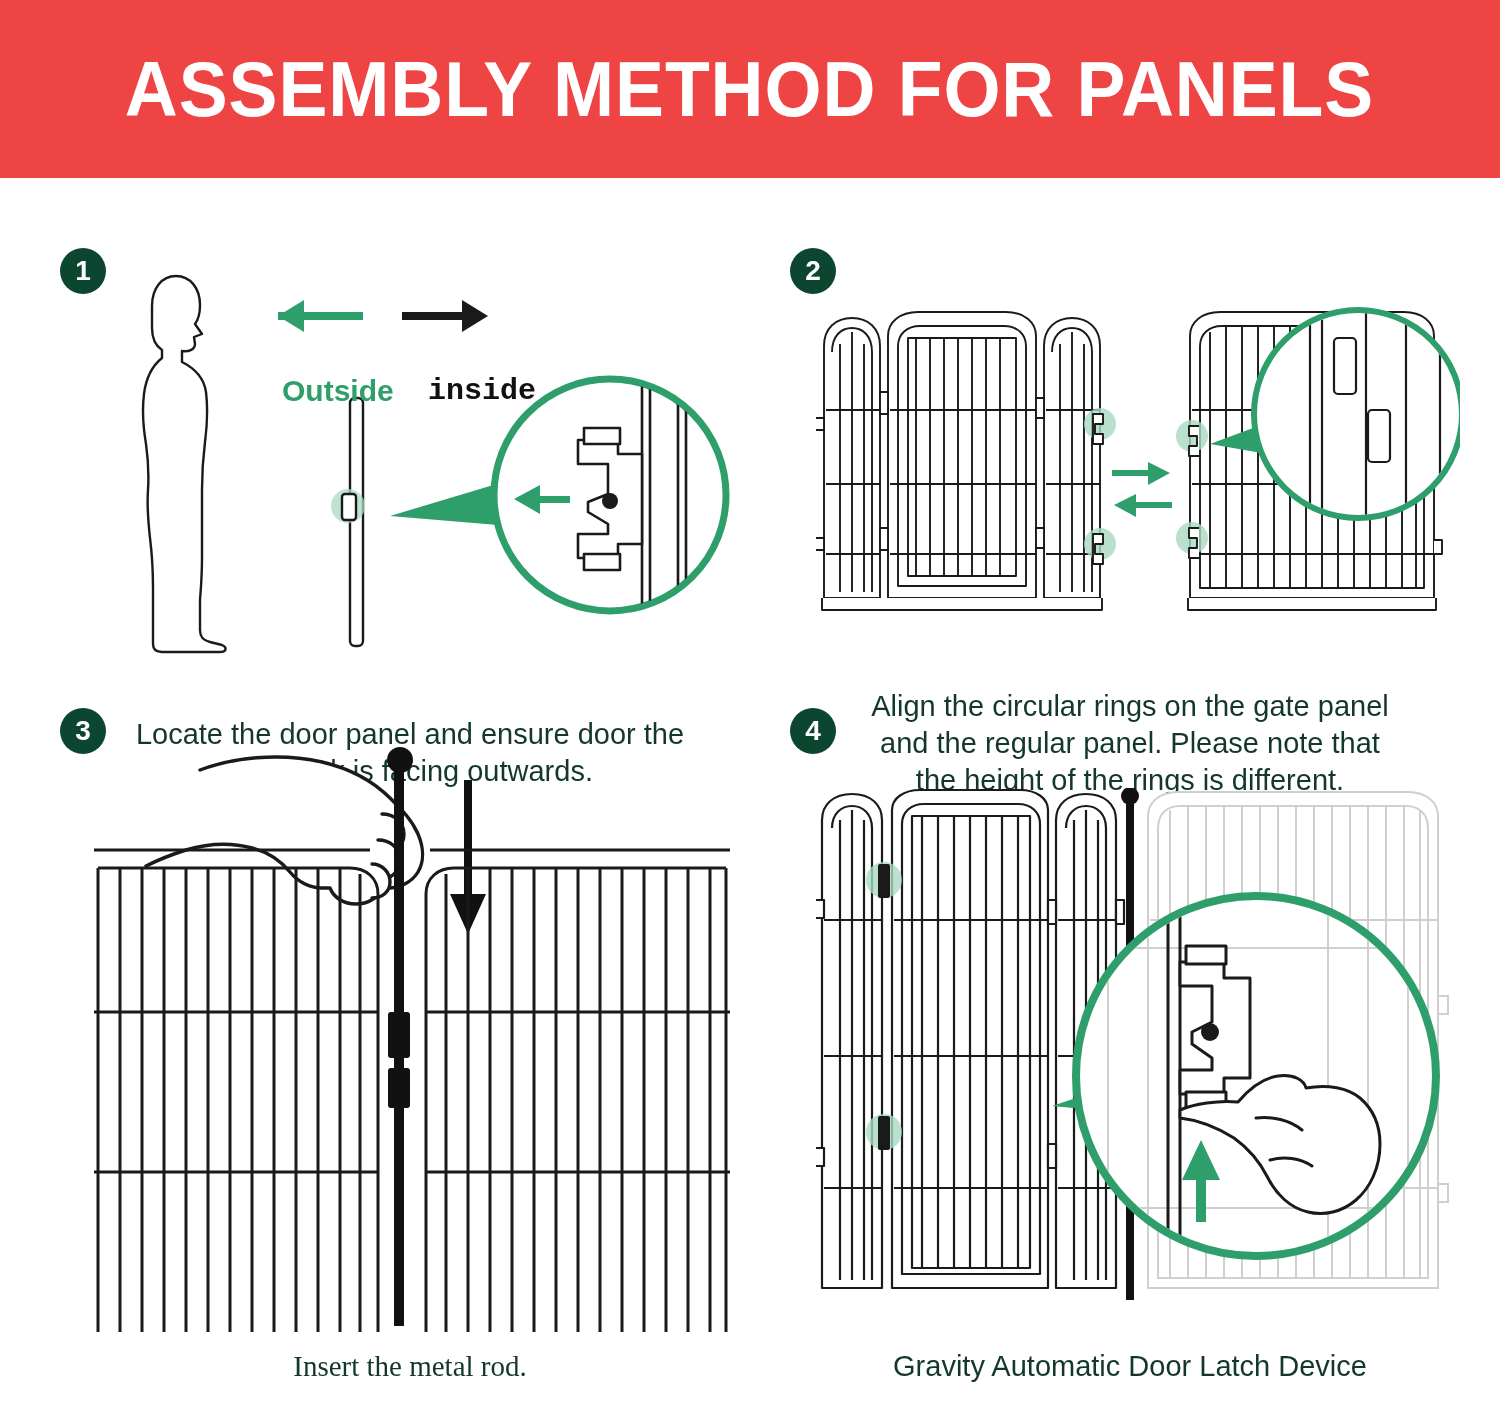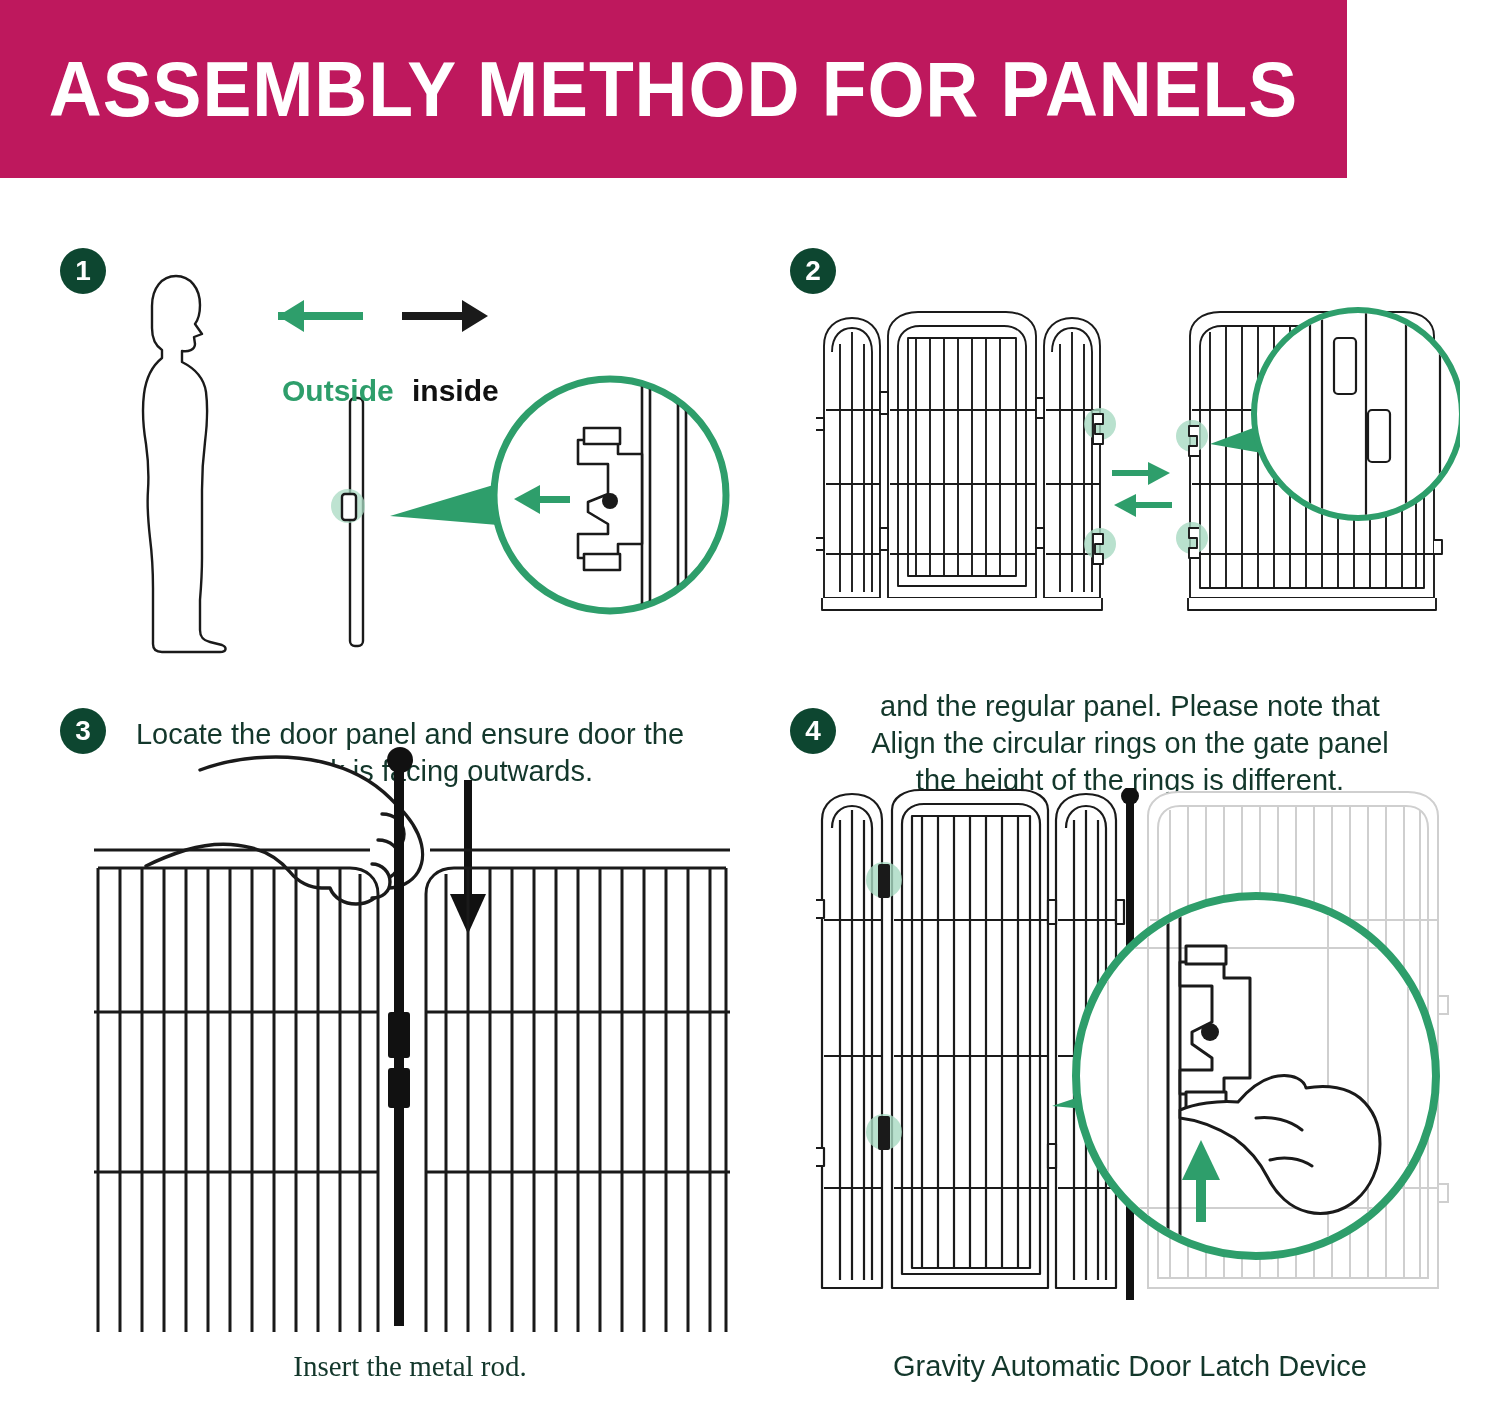--- a/index.html
+++ b/index.html
@@ -12,23 +12,23 @@
     height: 1418px;
     font-family: "Liberation Sans", sans-serif;
     position: relative;
     overflow: hidden;
   }
 
   
   .header {
     position: absolute;
     left: 0; top: 0;
-    width: 1347px;
+    width: 1500px;
     height: 178px;
-    background: #be185d;
+    background: #ef4444;
     display: flex;
     align-items: center;
     justify-content: center;
   }
   .header-title {
     color: #ffffff;
     font-family: "Liberation Sans", sans-serif;
     font-weight: bold;
     font-size: 78px;
     letter-spacing: 1px;
@@ -175,21 +175,21 @@
         <circle cx="520" cy="243" r="8" fill="#1a1a1a"></circle>
 
         <g>
           <rect x="432" y="238" width="48" height="7" fill="#2e9e6b"></rect>
           <polygon points="424,241 450,227 450,256" fill="#2e9e6b"></polygon>
         </g>
       </g>
     </svg>
 
     <div class="label label-outside" style="left:222px; top:128px;">Outside</div>
-    <div class="label label-inside" style="left:352px; top:128px;">inside</div>
+    <div class="label label-inside" style="left:368px; top:128px;font-family:Liberation Mono, monospace;">inside</div>
 
     <div class="caption caption-1">
       <div>Locate the door panel and ensure door the</div>
       <div>door lock is facing outwards.</div>
     </div>
   </div>
 
   <div class="step step-2">
     <div class="badge" style="left:0px; top:0px;">2</div>
 
@@ -308,22 +308,22 @@
           <line x1="556" y1="0" x2="556" y2="220"></line>
           <line x1="596" y1="0" x2="596" y2="220"></line>
           <line x1="630" y1="0" x2="630" y2="220"></line>
           <rect x="524" y="32" width="22" height="56" rx="4" fill="#ffffff"></rect>
           <rect x="558" y="104" width="22" height="52" rx="4" fill="#ffffff"></rect>
         </g>
       </g>
     </svg>
 
     <div class="caption caption-2">
+      <div>Align the circular rings on the gate panel</div>
       <div>and the regular panel. Please note that</div>
-      <div>Align the circular rings on the gate panel</div>
       <div>the height of the rings is different.</div>
     </div>
   </div>
 
   <div class="step step-3">
     <div class="badge" style="left:0px; top:0px;">3</div>
 
     <svg class="art" style="left:22px; top:14px;" width="660" height="610" viewBox="0 0 660 610">
 
       <g fill="#ffffff" stroke="#1a1a1a" stroke-width="3.4" stroke-linejoin="round" stroke-linecap="round">

